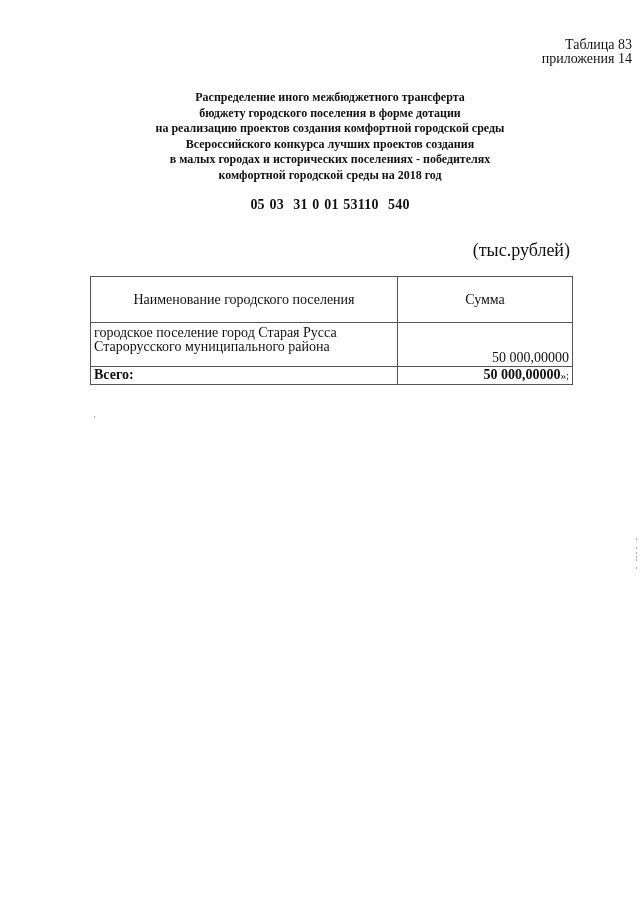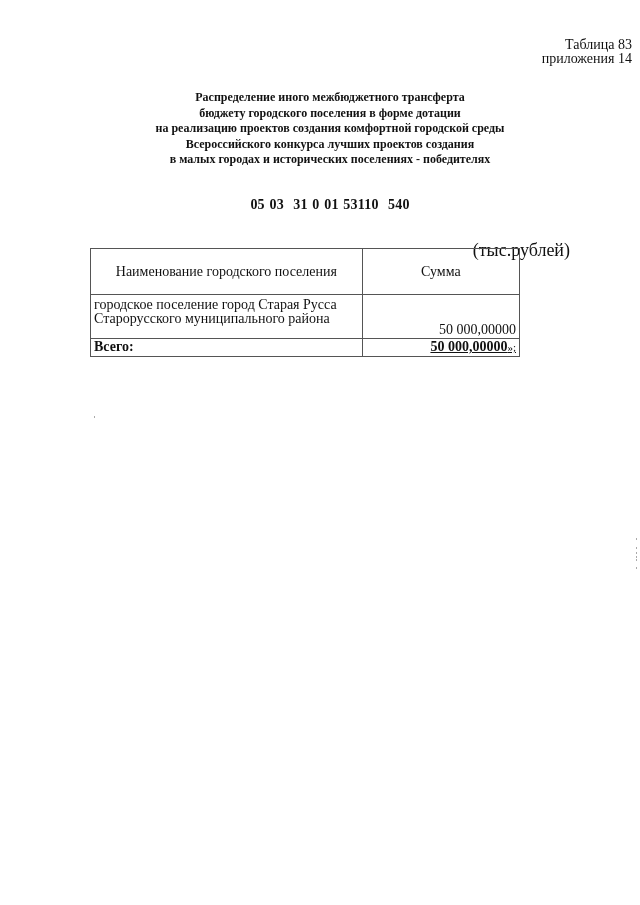--- a/index.html
+++ b/index.html
@@ -16,49 +16,50 @@
     font-weight: bold; font-size: 12px; line-height: 15.6px;
   }
   .code {
     position: absolute; left: 80px; width: 500px; top: 197px; text-align: center;
     font-weight: bold; font-size: 14px; letter-spacing: 0.2px; word-spacing: 1px;
   }
   .units {
     position: absolute; right: 70px; top: 240px; font-size: 18px;
   }
   table {
-    position: absolute; left: 90px; top: 248px; width: 430px;
+    position: absolute; left: 90px; top: 276px; width: 483px;
     border-collapse: collapse; font-size: 14px;
   }
   td { border: 1px solid #555; padding: 0 3px; vertical-align: top; }
   .c1 { width: 304px; }
   .c2 { width: 170px; }
   .hdr td { height: 45px; text-align: center; vertical-align: middle; }
   .row td { height: 40px; line-height: 14px; margin-left: 15px; }
   .row td.amt { text-align: right; vertical-align: bottom; padding-bottom: 1px; }
   .row td.name { padding-top: 3px; }
   .tot td { height: 17px; font-weight: bold; line-height: 16px; }
-  .tot td.amt { text-align: right; text-decoration: underline; }
+  .tot td.amt { text-align: right; }
   .tail { font-weight: normal; font-size: 11px; }
   .speck { position: absolute; width: 1px; height: 2px; background: #aaa; }
 </style>
 </head>
 <body>
 
 <div class="corner">
   <div>Таблица 83</div>
   <div>приложения 14</div>
 </div>
 
 <div class="title">
   <div>Распределение иного межбюджетного трансферта</div>
   <div>бюджету городского поселения в форме дотации</div>
   <div>на реализацию проектов создания комфортной городской среды</div>
   <div>Всероссийского конкурса лучших проектов создания</div>
   <div>в малых городах и исторических поселениях - победителях</div>
+  <div>комфортной городской среды на 2018 год</div>
 </div>
 
 <div class="code" style="white-space:pre;">05 03  31 0 01 53110  540</div>
 
 <div class="units">(тыс.рублей)</div>
 
 <table>
   <tbody>
       <tr class="hdr">
     <td class="c1">Наименование городского поселения</td>

